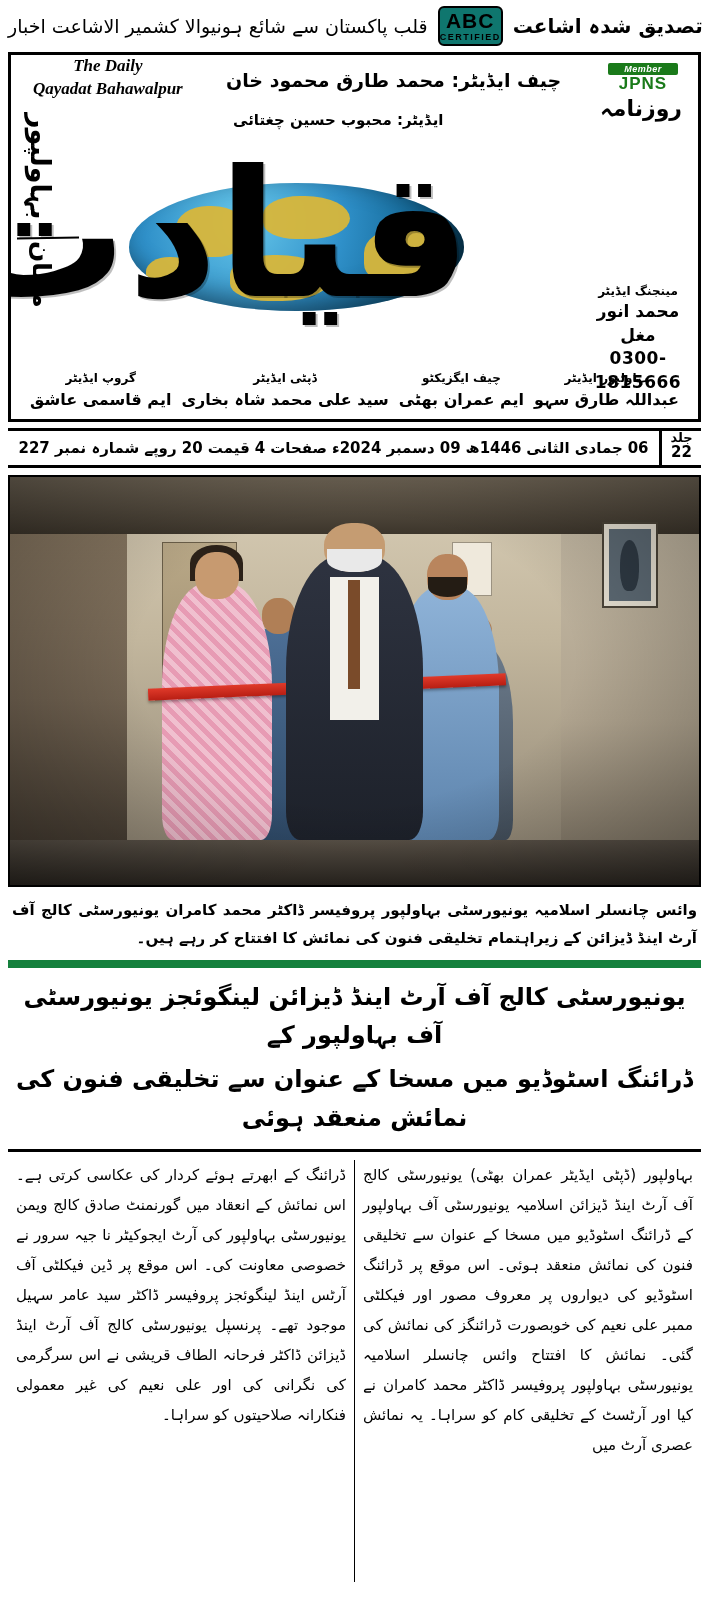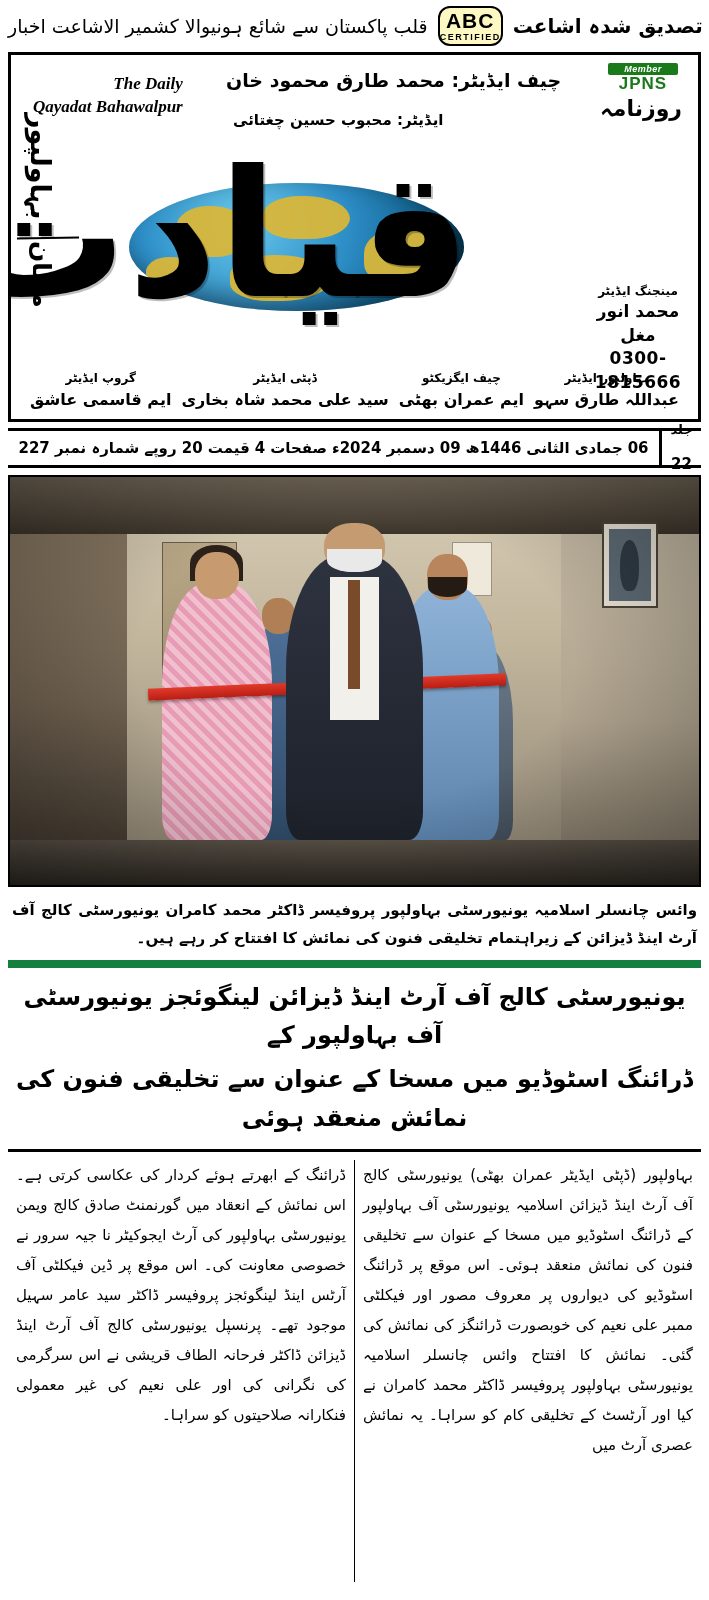--- a/index.html
+++ b/index.html
@@ -27,29 +27,29 @@
     height: 52px;
     display: flex;
     align-items: center;
     justify-content: flex-end;
     gap: 10px;
     padding: 0 6px 0 0;
     direction: rtl;
   }
   .abc-badge {
     border: 2px solid #000;
-    border-radius: 12px;
+    border-radius: 6px;
     width: 104px;
     height: 40px;
     display: flex;
     flex-direction: column;
     align-items: center;
     justify-content: center;
     line-height: 1;
-    background: #fef9c3;
+    background: #0f766e;
   }
   .abc-badge .abc-main {
     font-weight: bold;
     font-size: 21px;
     letter-spacing: 1px;
   }
   .abc-badge .abc-sub {
     font-weight: bold;
     font-size: 9px;
     letter-spacing: 1.5px;
@@ -101,27 +101,27 @@
     color: #1a7a1a;
     font-weight: bold;
     font-size: 17px;
     letter-spacing: 1px;
     line-height: 1.1;
   }
 
   .daily-en {
     position: absolute;
     left: 22px;
-    top: 18px;
+    top: 0;
     font-family: "Liberation Serif", serif;
     font-style: italic;
     font-weight: bold;
     font-size: 17px;
     line-height: 1.35;
-    text-align: right;
+    text-align: center;
   }
 
   .chief-editor {
     position: absolute;
     left: 215px;
     top: 14px;
     font-family: "DejaVu Sans", sans-serif;
     font-size: 19px;
     font-weight: bold;
     direction: rtl;
@@ -260,25 +260,24 @@
     display: flex;
     align-items: stretch;
     direction: rtl;
   }
   .vol-box {
     border-left: 3px solid #000;
     width: 42px;
     display: flex;
     flex-direction: column;
     align-items: center;
-    justify-content: center;
+    justify-content: flex-start;
     font-family: "DejaVu Sans", sans-serif;
     font-weight: bold;
     line-height: 1.05;
-    gap: 20px;
   }
   .vol-box .v1 { font-size: 13px; }
   .vol-box .v2 { font-size: 15px; }
   .date-line {
     flex: 1;
     display: flex;
     align-items: center;
     justify-content: space-around;
     font-family: "DejaVu Sans", sans-serif;
     font-size: 15px;

